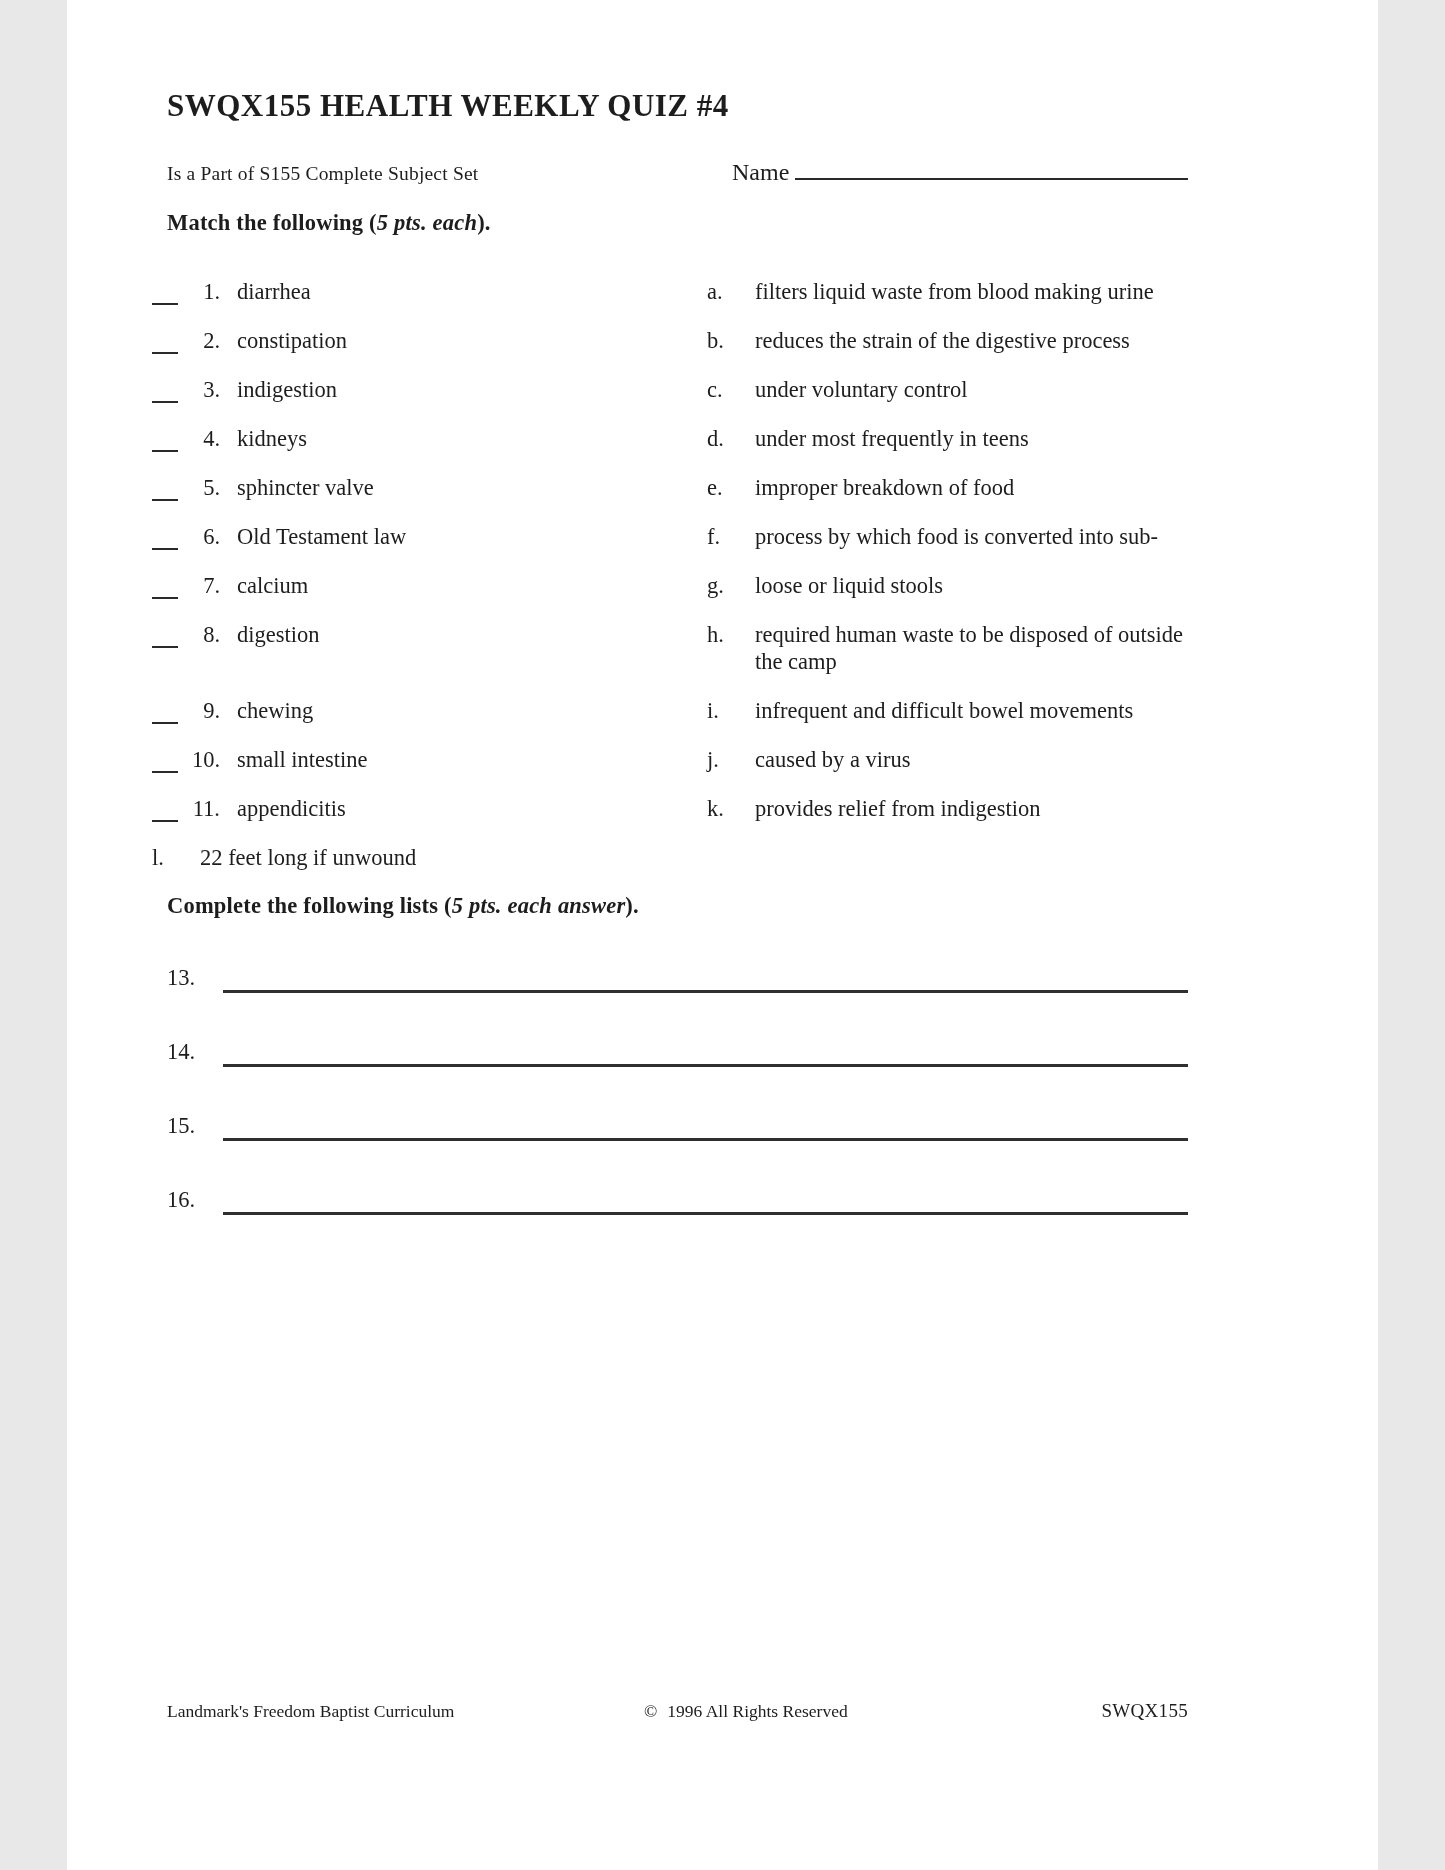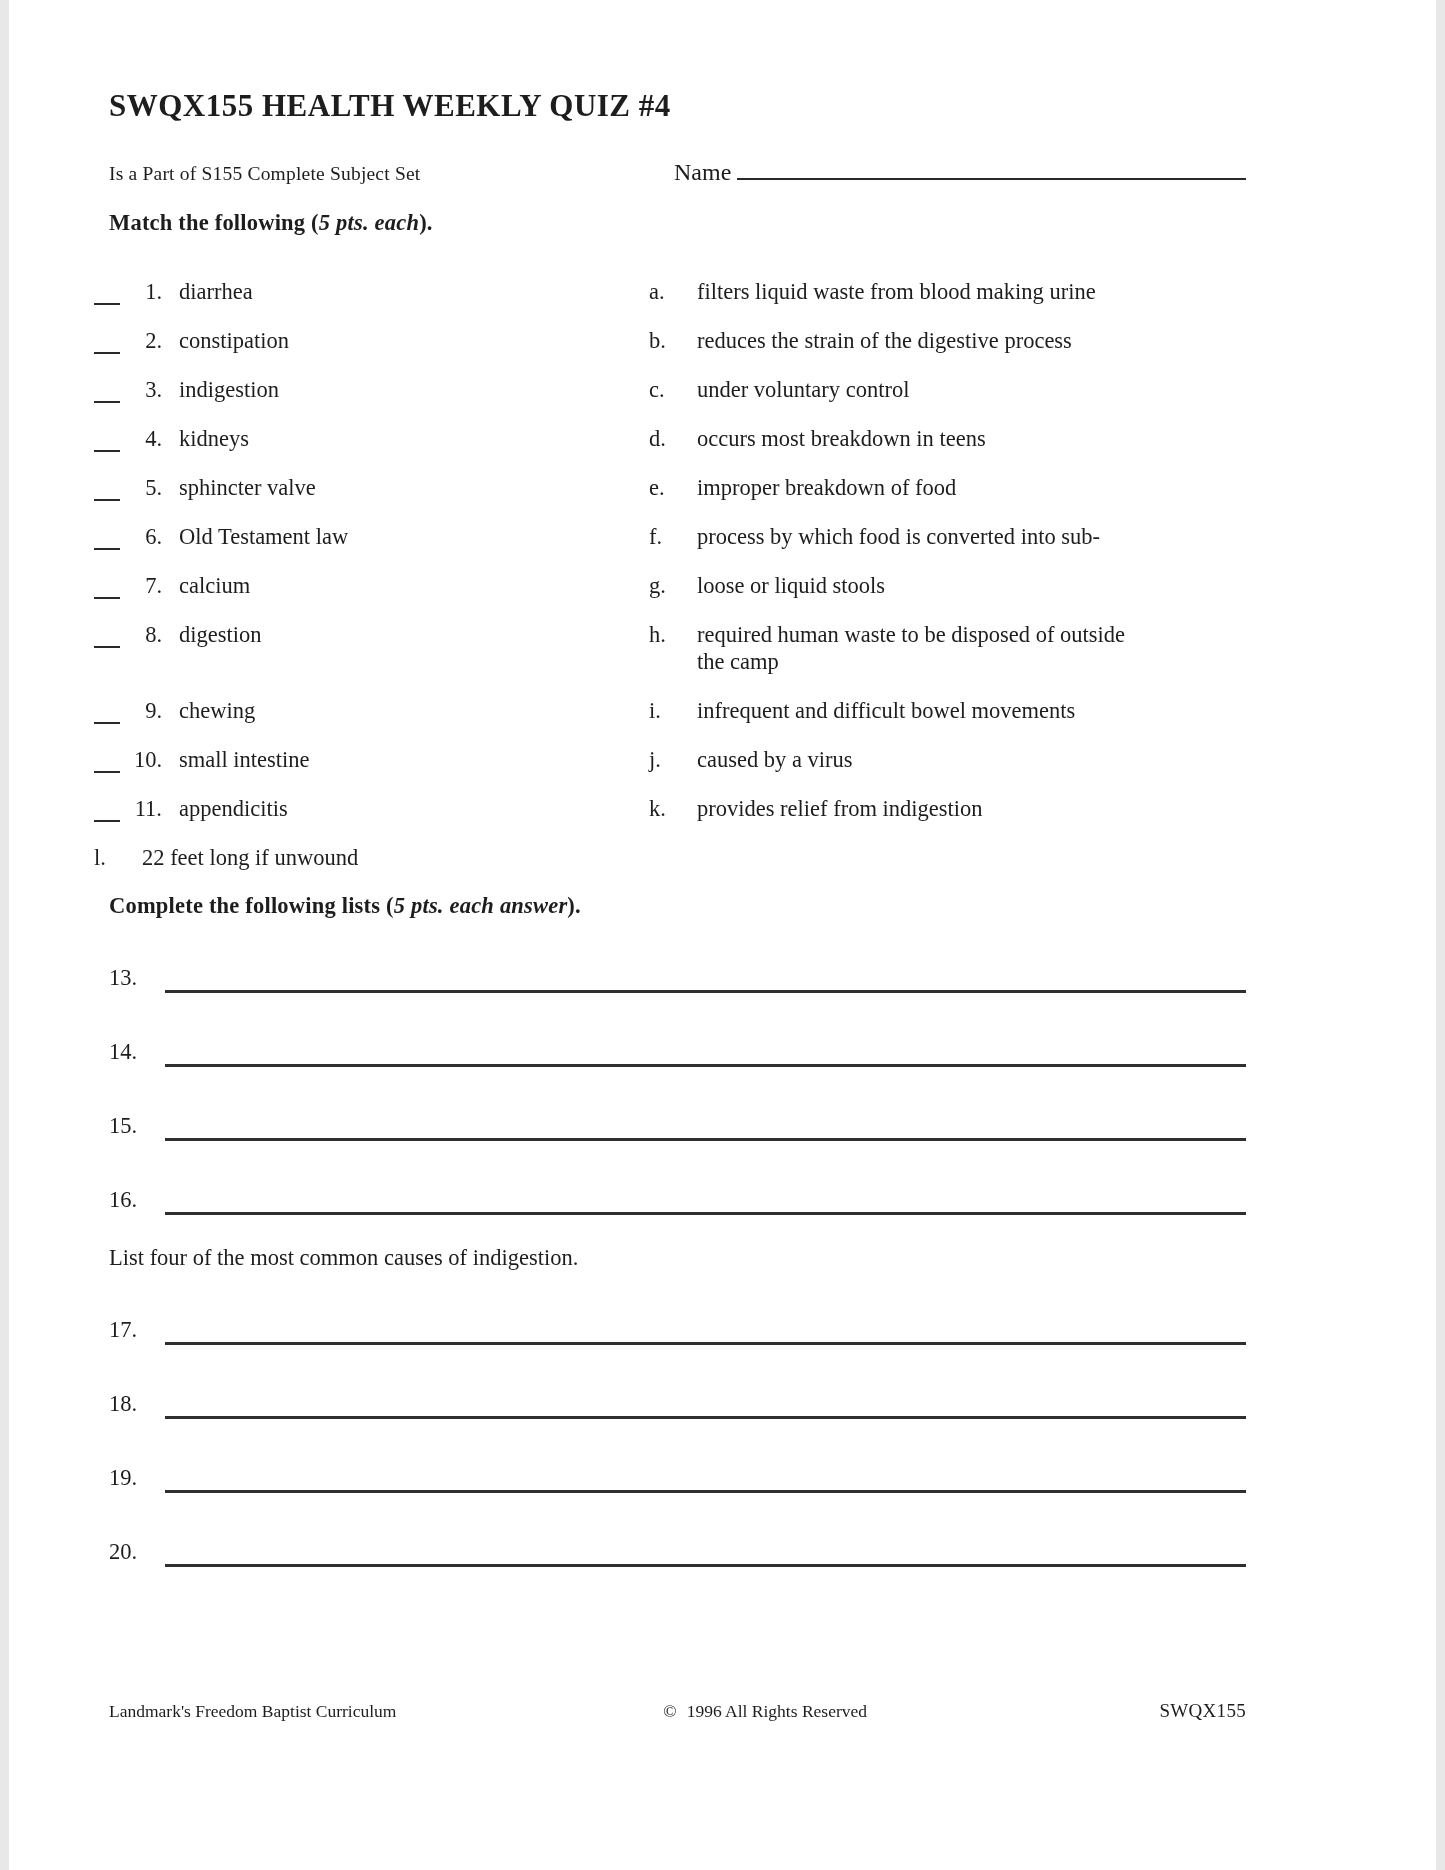--- a/index.html
+++ b/index.html
@@ -1,18 +1,18 @@
 <!DOCTYPE html>
 <html><head>
 <meta charset="utf-8">
 <style>
   * { margin:0; padding:0; box-sizing:border-box; }
   html,body { background:#e8e8e8; }
   .page {
-    width:1427px; height:1870px; margin:0 auto; background:#ffffff;
+    width:1311px; height:1870px; margin:0 auto; background:#ffffff;
     font-family:"Liberation Serif", serif; color:#1d1d1d; position:relative;
     overflow:hidden;
   }
   .content { padding:0 190px 0 85px; }
 
   .title {
     margin:88px 0 0 15px; font-size:31px; font-weight:bold; letter-spacing:0.5px;
     line-height:1.15;
   }
   .sub-row { display:flex; align-items:baseline; margin:30px 0 0 15px; }
@@ -110,21 +110,21 @@
       </div>
 
       <div class="mrow">
         <div class="mleft">
           <span class="blank"></span>
           <span class="num">4.</span>
           <span class="term">kidneys</span>
         </div>
         <div class="mright">
           <span class="letter">d.</span>
-          <span class="def"><span>occurs most breakdown in teens</span></span>
+          <span class="def"><span>under most frequently in teens</span></span>
         </div>
       </div>
 
       <div class="mrow">
         <div class="mleft">
           <span class="blank"></span>
           <span class="num">5.</span>
           <span class="term">sphincter valve</span>
         </div>
         <div class="mright">
@@ -228,39 +228,20 @@
       <div class="lrow">
         <span class="lnum">15.</span>
         <span class="ans-line"></span>
       </div>
       <div class="lrow">
         <span class="lnum">16.</span>
         <span class="ans-line"></span>
       </div>
     </div>
 
-    <div class="list-section">
-      <div class="list-prompt">List four of the most common causes of indigestion.</div>
-      <div class="lrow">
-        <span class="lnum">17.</span>
-        <span class="ans-line"></span>
-      </div>
-      <div class="lrow">
-        <span class="lnum">18.</span>
-        <span class="ans-line"></span>
-      </div>
-      <div class="lrow">
-        <span class="lnum">19.</span>
-        <span class="ans-line"></span>
-      </div>
-      <div class="lrow">
-        <span class="lnum">20.</span>
-        <span class="ans-line"></span>
-      </div>
-    </div>
 
   </div>
 
   <div class="footer">
     <span class="footer-left">Landmark's Freedom Baptist Curriculum</span>
     <span class="footer-center"><span class="copy-symbol">©</span><span>1996 All Rights Reserved</span></span>
     <span class="footer-right">SWQX155</span>
   </div>
 </div>
 

